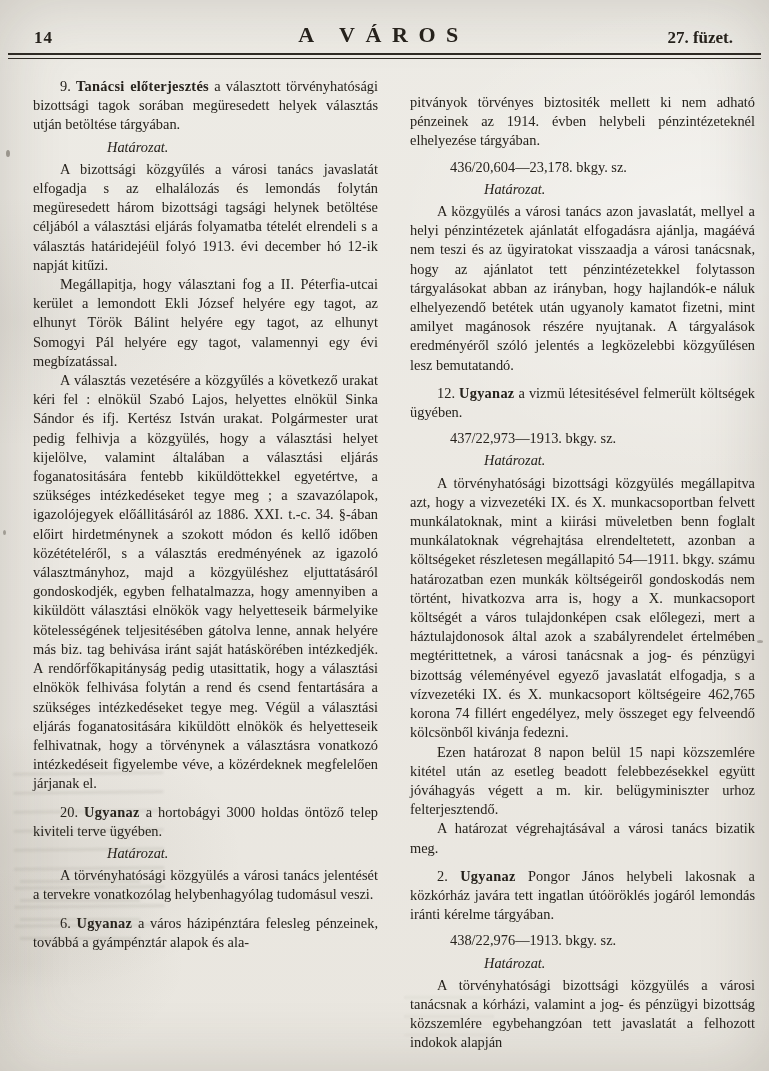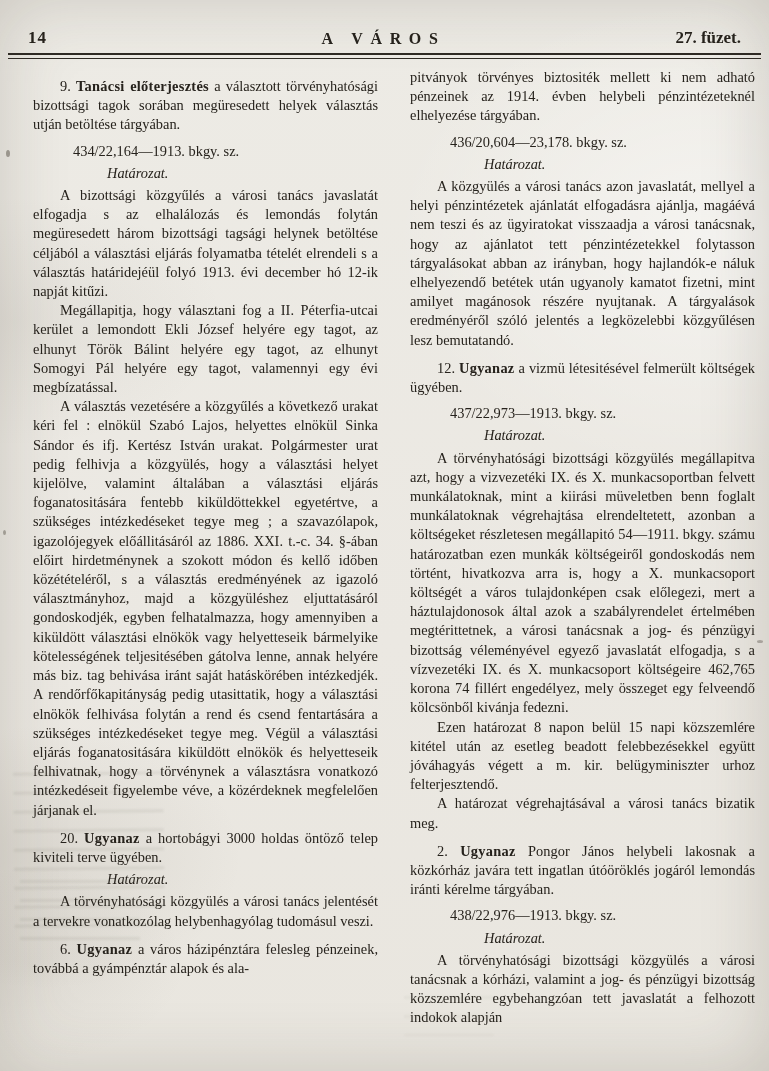--- a/index.html
+++ b/index.html
@@ -16,37 +16,37 @@
       radial-gradient(ellipse 220px 140px at 4% 90%, rgba(95,86,72,.09), transparent 70%),
       radial-gradient(ellipse 300px 180px at 2% 30%, rgba(95,86,72,.07), transparent 70%),
       radial-gradient(ellipse 420px 320px at 92% 22%, rgba(255,255,255,.45), transparent 75%),
       linear-gradient(180deg,#edebe5 0%,#ebe8e2 60%,#e9e6df 100%);
     box-shadow:inset 0 0 70px rgba(72,62,46,.20);
   }
   .header{
     position:relative;height:30px;margin:0 28px 0 26px;padding-top:20px;
     font-size:17px;font-weight:bold;
   }
-  .header .pageno{position:absolute;left:2px;bottom:2px;letter-spacing:1px;}
-  .header .title{position:absolute;left:50%;transform:translateX(-50%);bottom:2px;letter-spacing:.48em;font-size:16px;white-space:nowrap;}
-  .header .issue{position:absolute;right:0;bottom:2px;}
+  .header .pageno{position:absolute;left:8px;bottom:2px;letter-spacing:1px;}
+  .header .title{position:absolute;left:50%;transform:translateX(-50%);bottom:2px;letter-spacing:.48em;font-size:22px;white-space:nowrap;}
+  .header .issue{position:absolute;right:8px;bottom:2px;}
   .rule{
     margin:3px 8px 0 8px;height:3px;
     border-top:2.5px solid #2e2a24;border-bottom:1px solid #2e2a24;
   }
   .columns{
     display:flex;gap:32px;padding:9px 14px 0 33px;box-sizing:border-box;
   }
   .col{
     flex:1;min-width:0;text-align:justify;
     font-size:14.4px;line-height:19.2px;
   }
   p.blk{margin:0;}
   p.para,p.item{text-indent:27px;}
-  p.cont{text-indent:0;}
+  p.cont{text-indent:0;margin-top:25px;}
   p.item{margin-top:9px;}
   p.ref{margin:7px 0 2px 0;padding-left:40px;text-align:left;text-indent:0;}
   p.caption{margin:3px 0 3px 0;padding-left:74px;font-style:italic;text-align:left;text-indent:0;}
   b.lead{font-weight:bold;letter-spacing:.02em;}
   
   .smudge{
     position:absolute;pointer-events:none;opacity:.75;
     background:repeating-linear-gradient(180deg, rgba(96,90,78,.13) 0 3px, transparent 3px 19px);
     filter:blur(1.2px);
   }
@@ -67,21 +67,20 @@
     <span class="pageno">14</span>
     <span class="title">A VÁROS</span>
     <span class="issue">27. füzet.</span>
   </div>
 
   <div class="rule"></div>
 
   <div class="columns">
     <div class="col">
         <p class="blk item"><span>9.</span> <b class="lead">Tanácsi előterjesztés</b> <span>a választott törvényhatósági bizottsági tagok sorában megüresedett helyek választás utján betöltése tárgyában.</span></p>
-        <p class="blk ref">434/22,164—1913. bkgy. sz.</p>
         <p class="blk caption">Határozat.</p>
         <p class="blk para">A bizottsági közgyűlés a városi tanács javaslatát elfogadja s az elhalálozás és lemondás folytán megüresedett három bizottsági tagsági helynek betöltése céljából a választási eljárás folyamatba tételét elrendeli s a választás határidejéül folyó 1913. évi december hó 12-ik napját kitűzi.</p>
         <p class="blk para">Megállapitja, hogy választani fog a II. Péterfia-utcai kerület a lemondott Ekli József helyére egy tagot, az elhunyt Török Bálint helyére egy tagot, az elhunyt Somogyi Pál helyére egy tagot, valamennyi egy évi megbízatással.</p>
         <p class="blk para">A választás vezetésére a közgyűlés a következő urakat kéri fel : elnökül Szabó Lajos, helyettes elnökül Sinka Sándor és ifj. Kertész István urakat. Polgármester urat pedig felhivja a közgyülés, hogy a választási helyet kijelölve, valamint általában a választási eljárás foganatositására fentebb kiküldöttekkel egyetértve, a szükséges intézkedéseket tegye meg ; a szavazólapok, igazolójegyek előállitásáról az 1886. XXI. t.-c. 34. §-ában előirt hirdetménynek a szokott módon és kellő időben közétételéről, s a választás eredményének az igazoló választmányhoz, majd a közgyüléshez eljuttatásáról gondoskodjék, egyben felhatalmazza, hogy amennyiben a kiküldött választási elnökök vagy helyetteseik bármelyike kötelességének teljesitésében gátolva lenne, annak helyére más biz. tag behivása iránt saját hatáskörében intézkedjék. A rendőrfőkapitányság pedig utasittatik, hogy a választási elnökök felhivása folytán a rend és csend fentartására a szükséges intézkedéseket tegye meg. Végül a választási eljárás foganatositására kiküldött elnökök és helyetteseik felhivatnak, hogy a törvénynek a választásra vonatkozó intézkedéseit figyelembe véve, a közérdeknek megfelelően járjanak el.</p>
         <p class="blk item"><span>20.</span> <b class="lead">Ugyanaz</b> <span>a hortobágyi 3000 holdas öntöző telep kiviteli terve ügyében.</span></p>
         <p class="blk caption">Határozat.</p>
         <p class="blk para">A törvényhatósági közgyülés a városi tanács jelentését a tervekre vonatkozólag helybenhagyólag tudomásul veszi.</p>
         <p class="blk item"><span>6.</span> <b class="lead">Ugyanaz</b> <span>a város házipénztára felesleg pénzeinek, továbbá a gyámpénztár alapok és ala-</span></p>
       </div>
     <div class="col">

